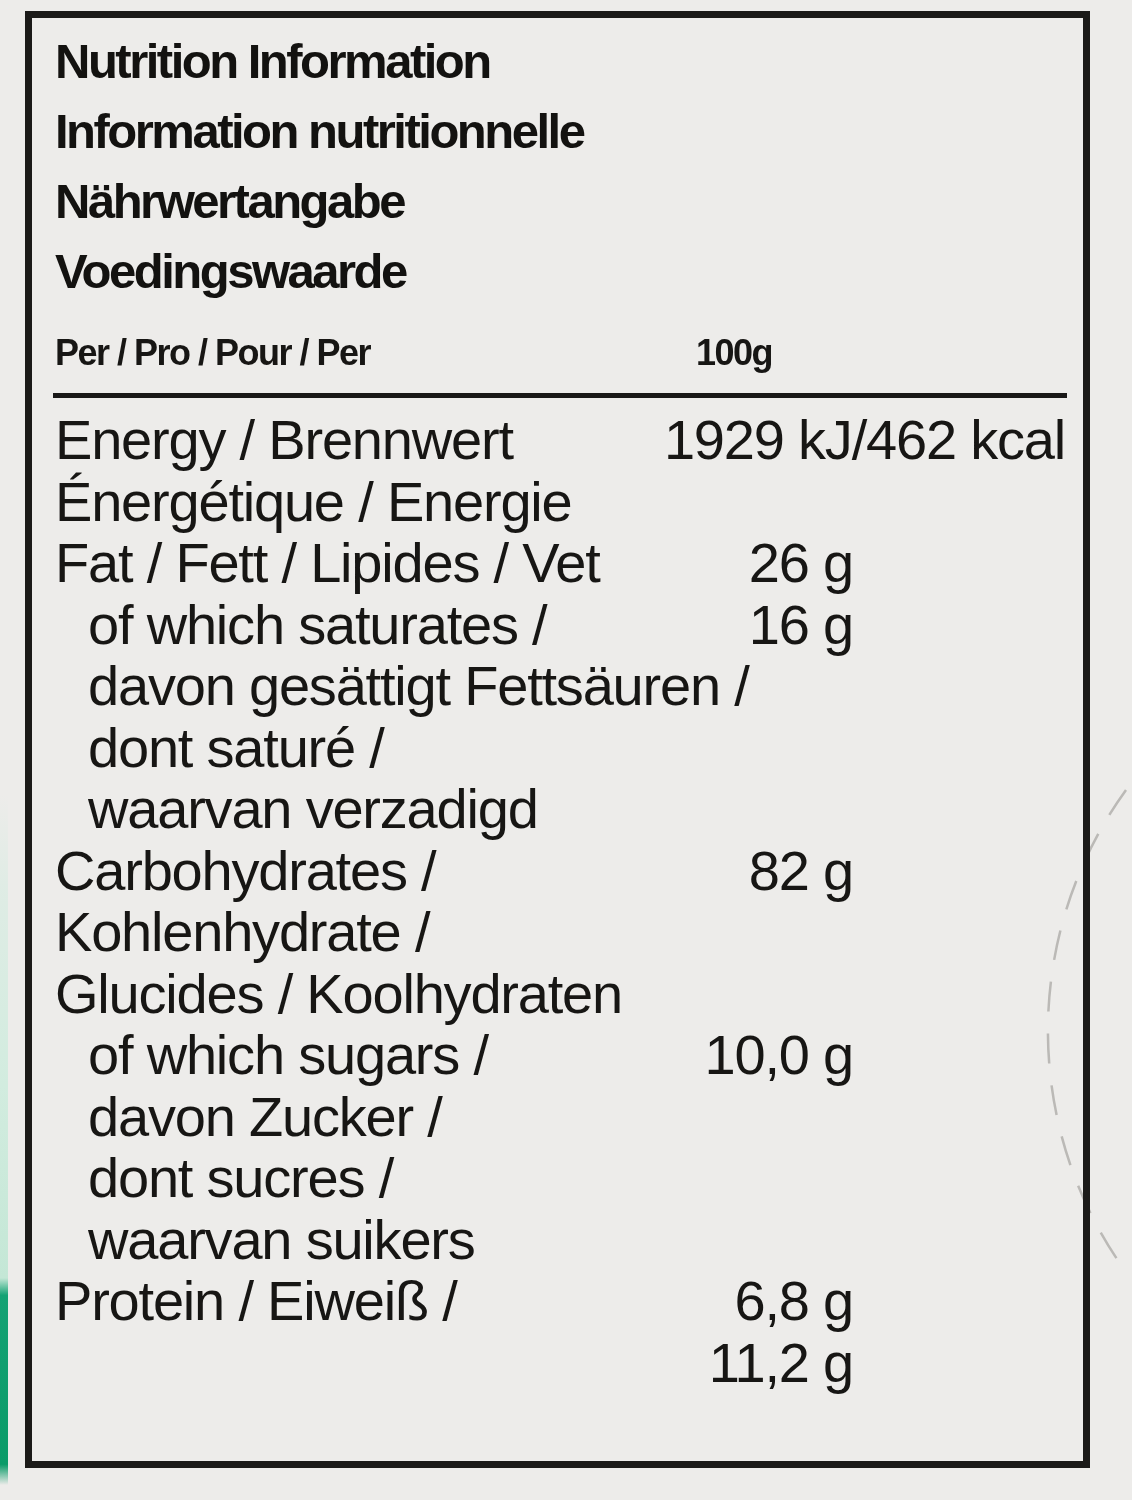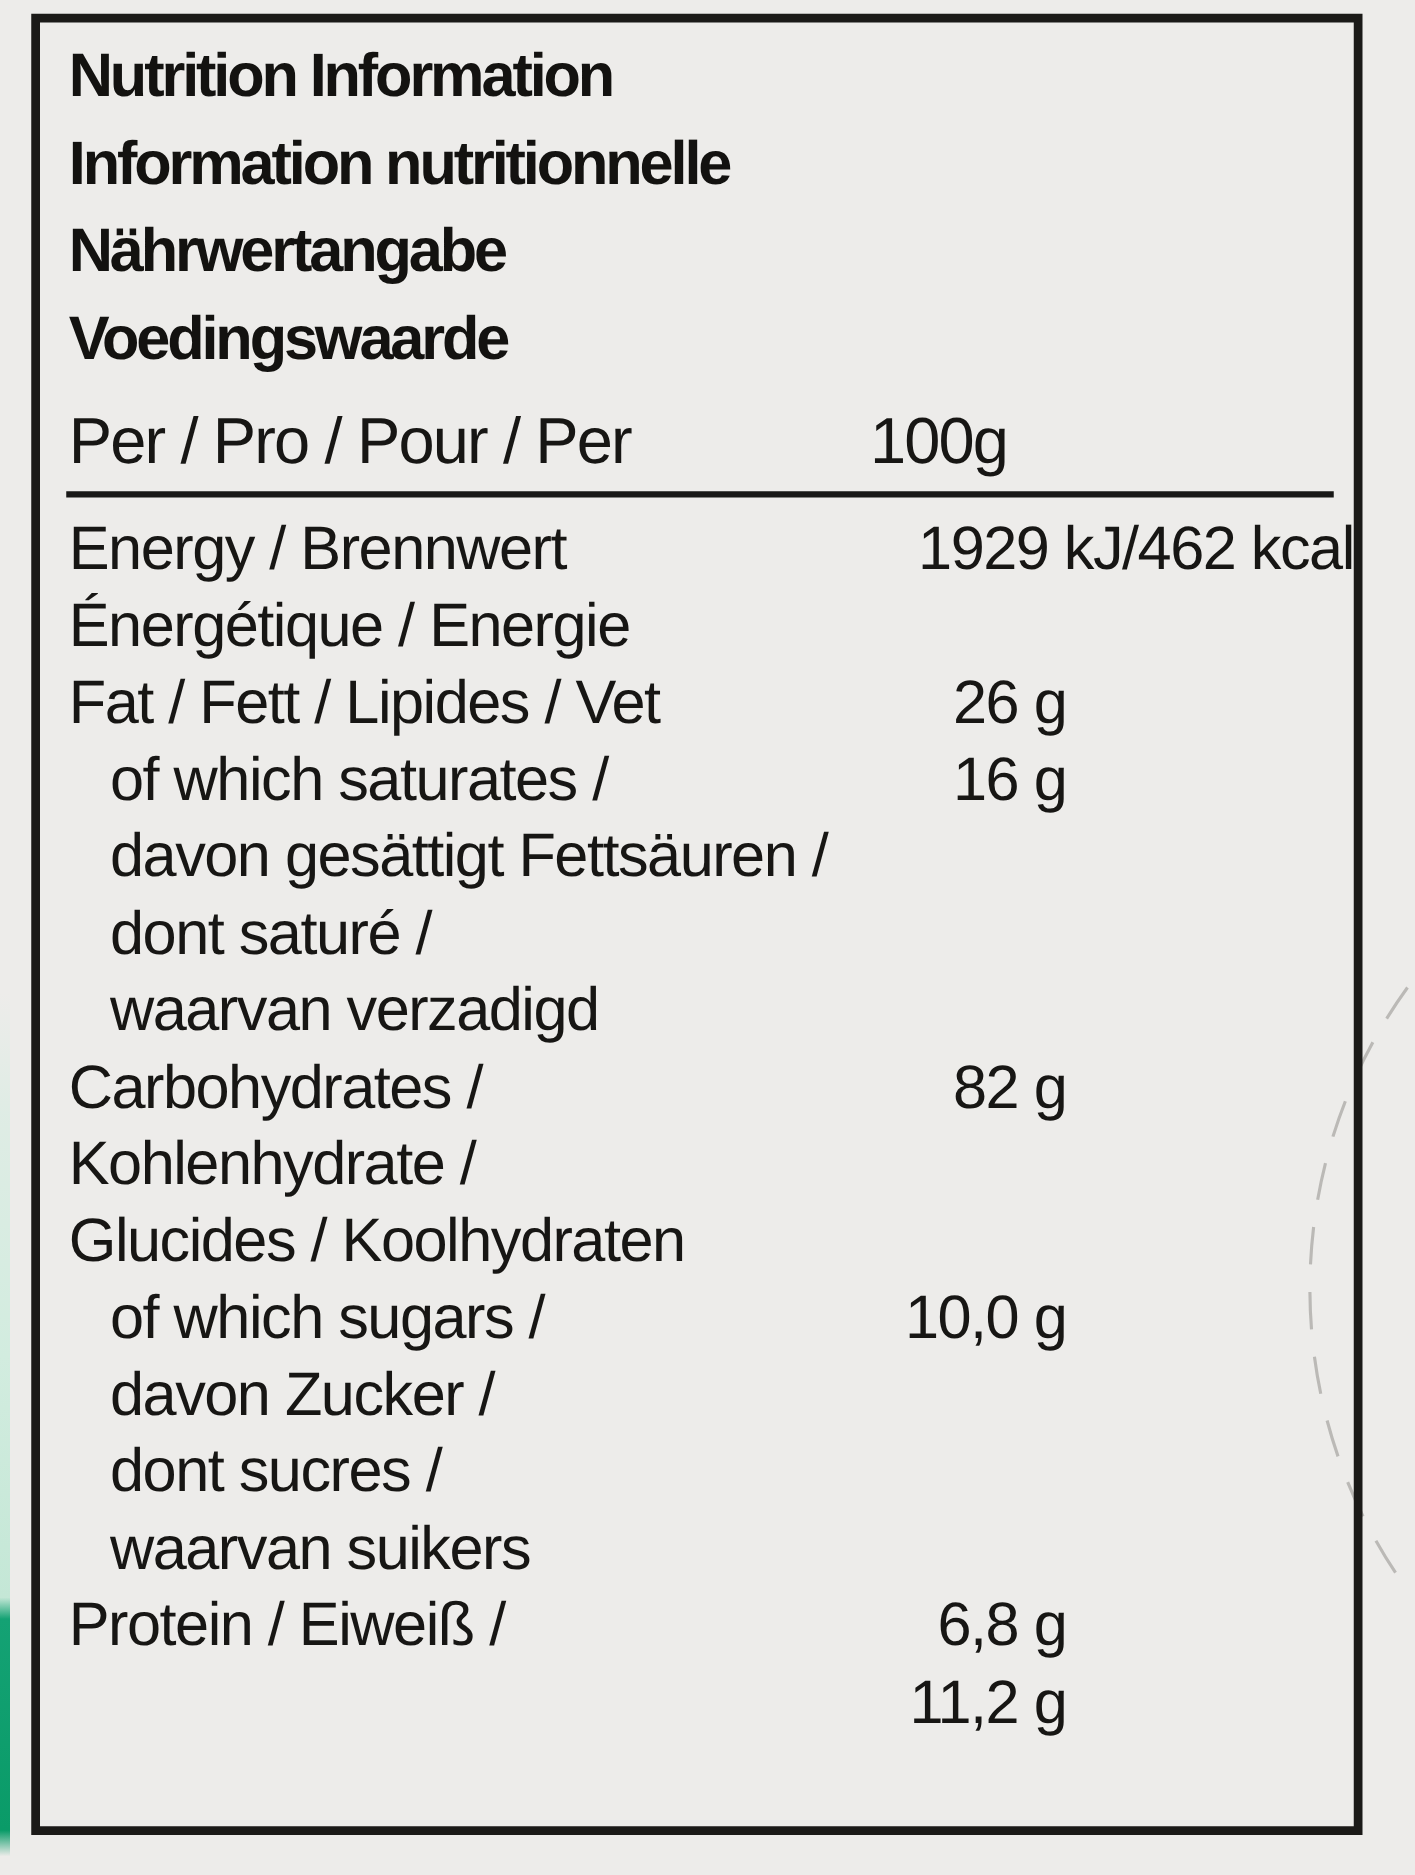--- a/index.html
+++ b/index.html
@@ -28,35 +28,35 @@
     position:absolute;left:25px;top:11px;width:1065px;height:1457px;
     box-sizing:border-box;border:7px solid #1b1a18;
   }
   .heading{
     position:absolute;left:23px;top:8px;right:10px;
     font-weight:bold;font-size:49px;line-height:70px;letter-spacing:-2.5px;
     color:#131210;white-space:nowrap;
   }
   .per-row{
     position:absolute;left:23px;top:303px;right:10px;height:64px;
-    font-size:52px;line-height:64px;letter-spacing:-1.5px;white-space:nowrap;
+    font-size:36px;line-height:64px;letter-spacing:-1.5px;white-space:nowrap;font-weight:bold;
   }
   .per-row .amount{position:absolute;left:641px;top:0;}
   .separator{
     position:absolute;left:21px;top:375px;width:1014px;height:5px;
     background:#191817;
   }
   .rows{
     position:absolute;left:23px;top:391px;width:1028px;
-    font-size:49px;letter-spacing:-1.2px;
+    font-size:56px;letter-spacing:-1.2px;
   }
   .row{position:relative;height:61.5px;line-height:61.5px;white-space:nowrap;}
   .row.indent{padding-left:33px;}
   .val{position:absolute;right:230px;top:0;}
-  .val.wide{right:0;margin-left:15px;}
+  .val.wide{right:18px;margin-left:15px;}
 </style>
 </head>
 <body>
 
 <div class="edge-strip"></div>
 
 <svg class="diecut" viewBox="0 0 1132 1500">
   <path d="M 1126 790 A 411 411 0 0 0 1126 1272" fill="none" stroke="#b2b0ad" stroke-width="2.5" stroke-dasharray="30 22" opacity="0.85"></path>
 </svg>
 

